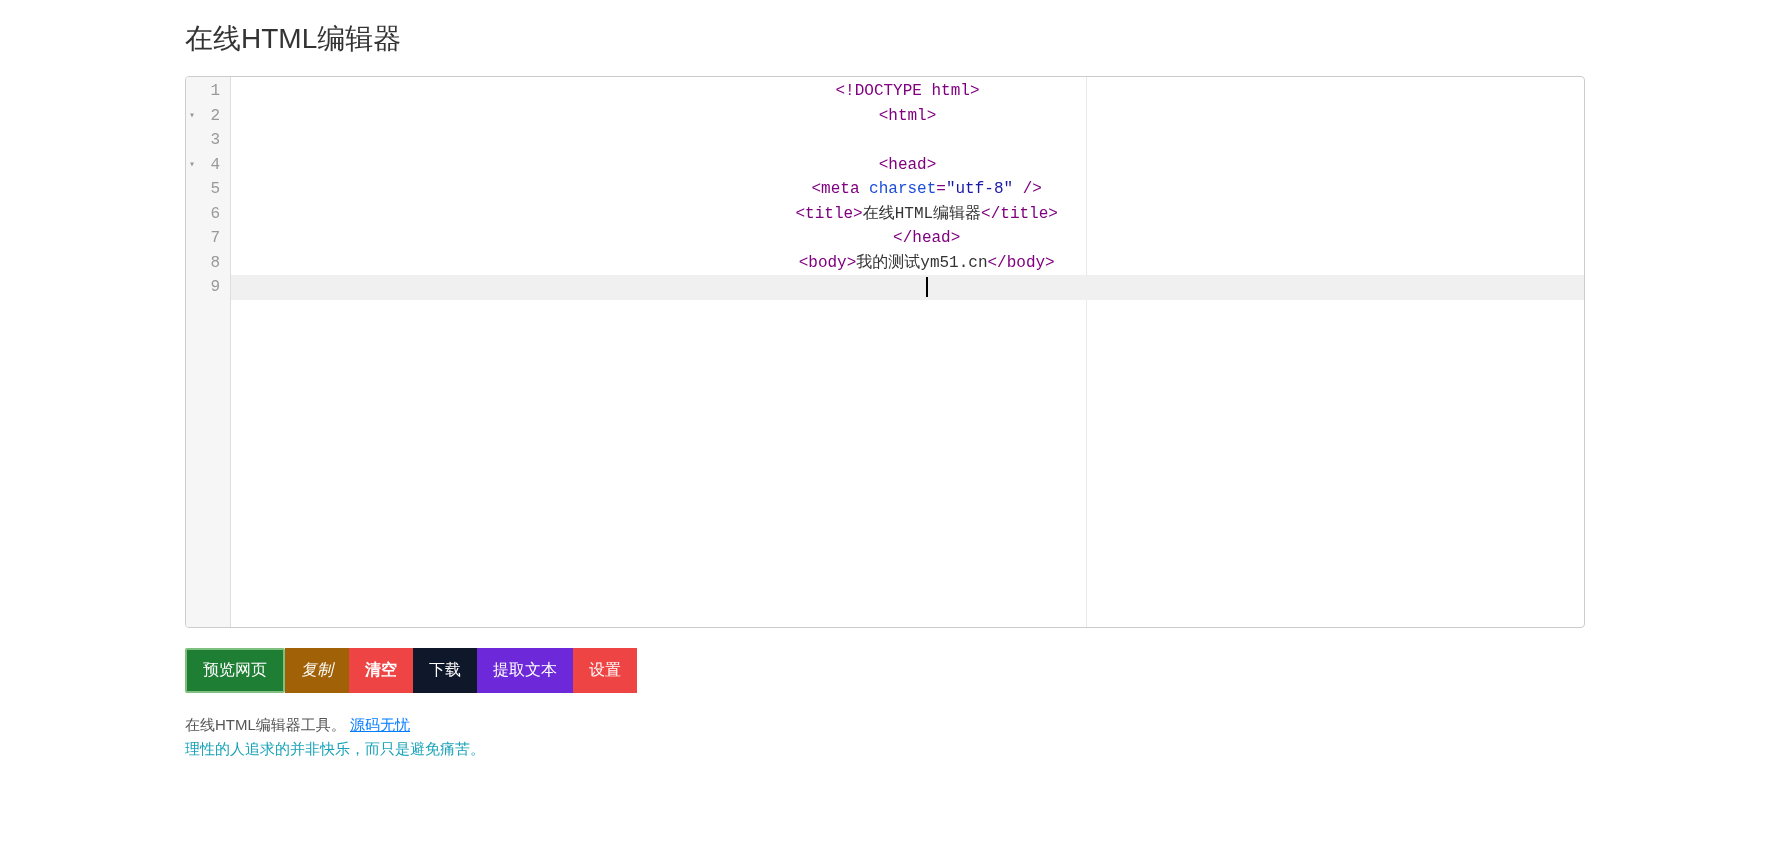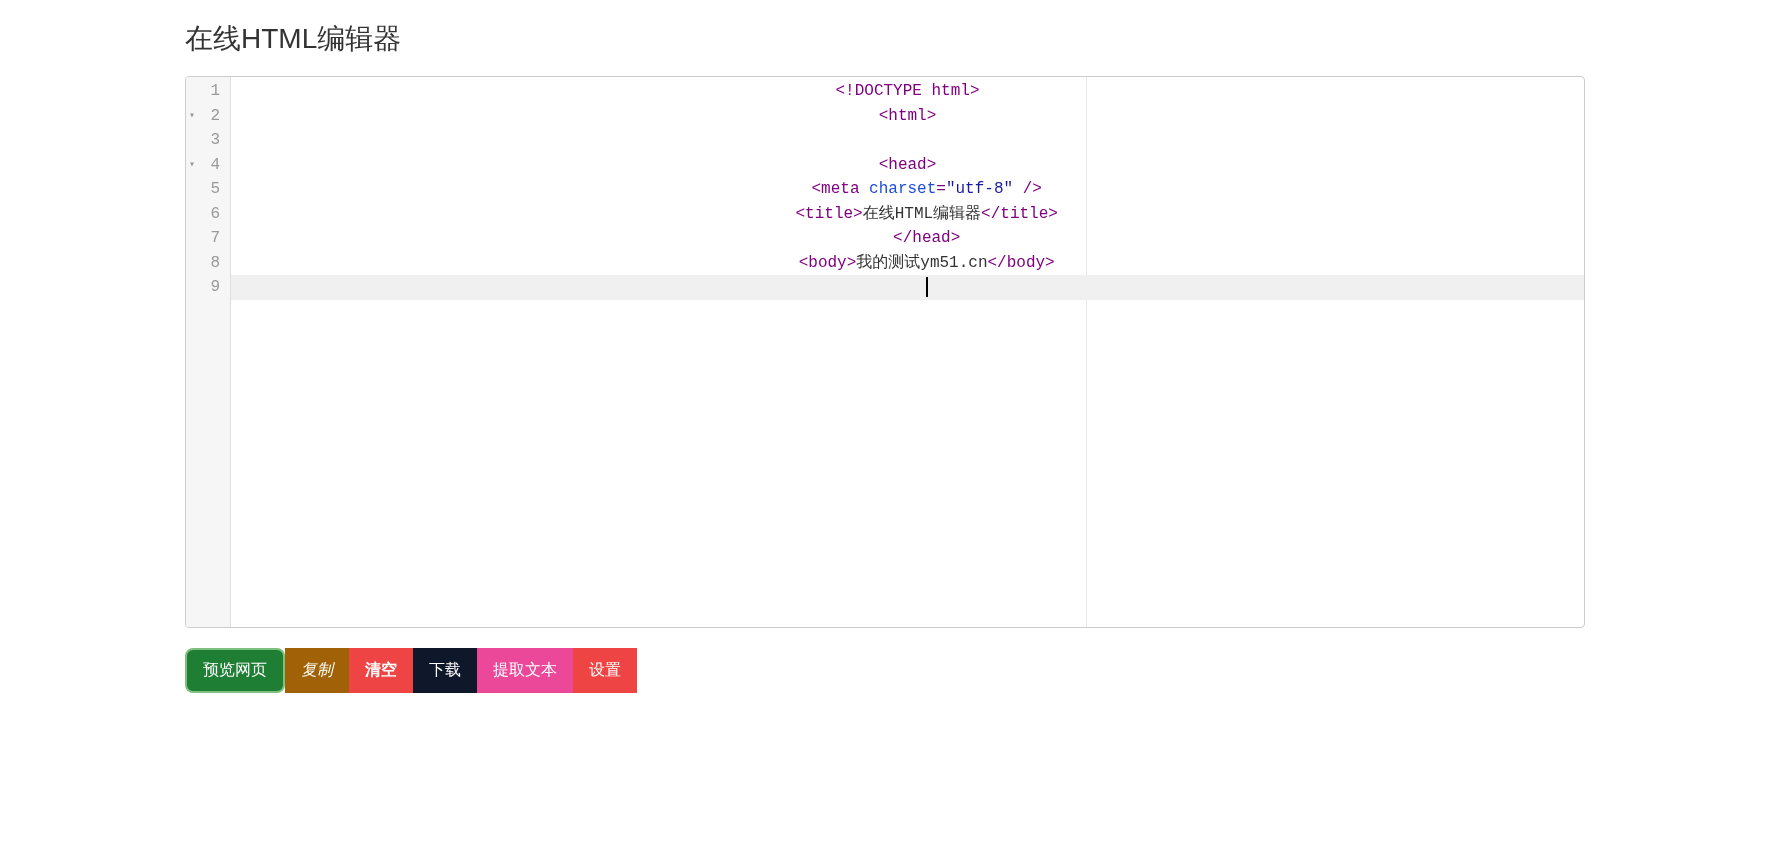--- a/index.html
+++ b/index.html
@@ -105,26 +105,26 @@
       border: none;
       color: #fff;
       font-size: 16px;
       padding: 10px 16px;
       cursor: pointer;
       font-family: inherit;
     }
     .btn-preview {
       background: #1e7e34;
       border: 2px solid #7fbf7f;
-      border-radius: 8px;
+      border-radius: 2px;
     }
     .btn-copy { background: #a16207; font-style: italic; }
     .btn-clear { background: #ef4444; font-weight: bold; }
     .btn-download { background: #0f172a; }
-    .btn-extract { background: #ec4899; }
+    .btn-extract { background: #6d28d9; }
     .btn-settings { background: #ef4444; }
     .footer {
       margin-top: 20px;
       font-size: 15px;
       color: #555;
       line-height: 1.6;
     }
     .footer a.source-link {
       color: #007bff;
       text-decoration: underline;
@@ -158,13 +158,19 @@
 
   <div class="toolbar">
     <button class="btn btn-preview">预览网页</button>
     <button class="btn btn-copy">复制</button>
     <button class="btn btn-clear">清空</button>
     <button class="btn btn-download">下载</button>
     <button class="btn btn-extract">提取文本</button>
     <button class="btn btn-settings">设置</button>
   </div>
 
+  <div class="footer">
+    <span>在线HTML编辑器工具。</span>
+    <a class="source-link">源码无忧</a>
+    <br>
+    <span class="quote">理性的人追求的并非快乐，而只是避免痛苦。</span>
+  </div>
 </div>
 
 </body></html>

